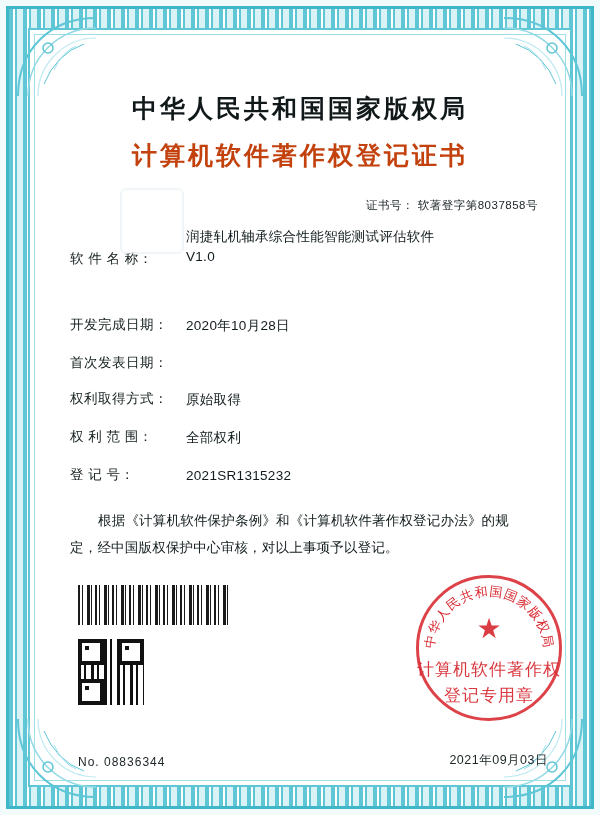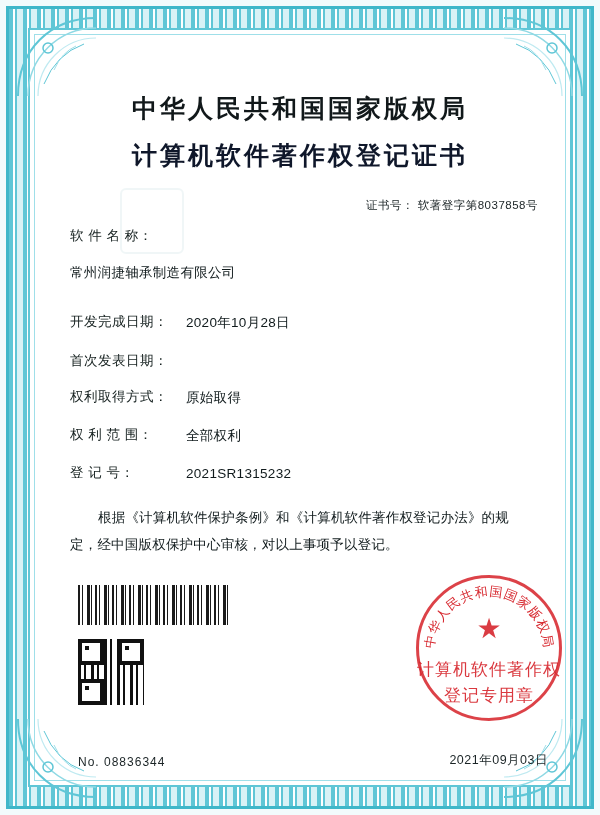--- a/index.html
+++ b/index.html
@@ -84,21 +84,21 @@
     margin-top: 52px;
     color: #11181a;
   }
   .title-2 {
     text-align: center;
     font-family: "DejaVu Serif", serif;
     font-size: 25px;
     font-weight: bold;
     letter-spacing: 3px;
     margin-top: 14px;
-    color: #0f172a;
+    color: #c2410c;
   }
 
   .cert-no {
     text-align: right;
     font-size: 11.5px;
     margin-top: 26px;
     padding-right: 22px;
     letter-spacing: 0.5px;
     color: #1b2426;
   }
@@ -320,24 +320,25 @@
 
     <div class="title-1">中华人民共和国国家版权局</div>
     <div class="title-2">计算机软件著作权登记证书</div>
 
     <div class="cert-no">证书号： 软著登字第8037858号</div>
 
     <div class="fields">
 
       <div class="row" style="margin-top:4px;align-items:flex-end;">
         <div class="label">软 件 名 称：</div>
+        <div class="value" style="white-space:pre-line;">润捷轧机轴承综合性能智能测试评估软件
+V1.0</div>
       </div>
 
       <div class="row gap-top">
-        <div class="value">常州润捷轴承制造有限公司</div>
       </div>
 
       <div class="row gap-top" style="margin-top:30px;">
         <div class="label">开发完成日期：</div>
         <div class="value">2020年10月28日</div>
       </div>
 
       <div class="row gap-top">
         <div class="label">首次发表日期：</div>
       </div>

